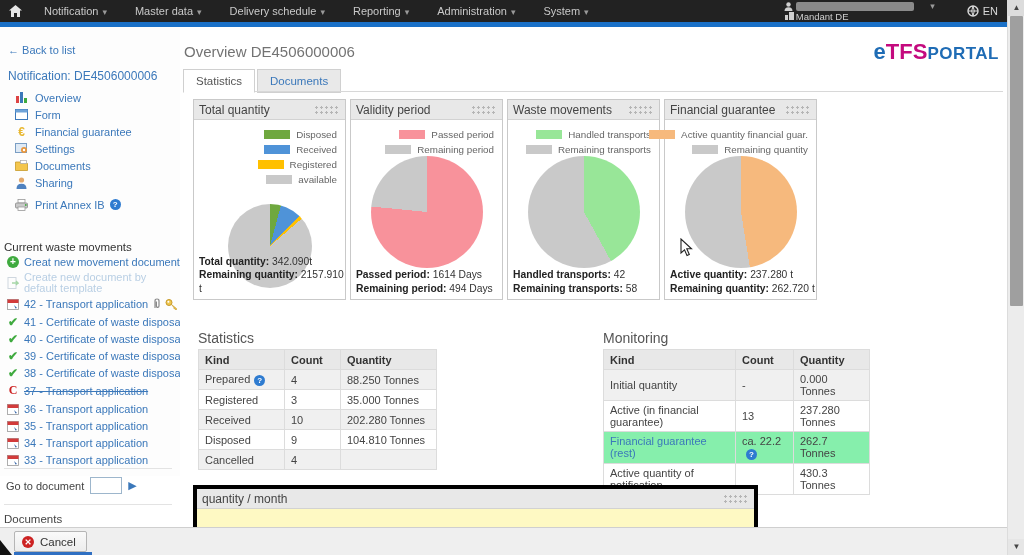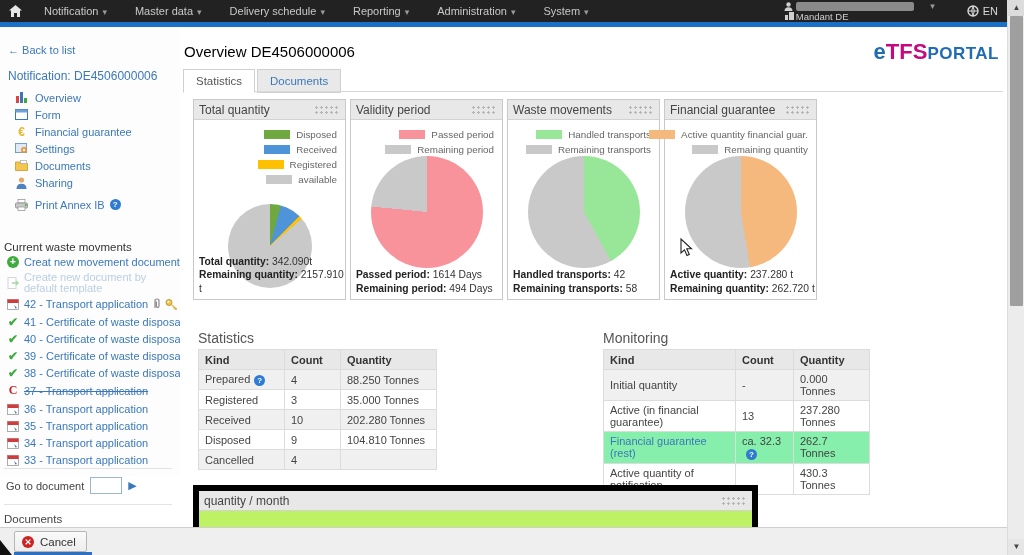--- a/index.html
+++ b/index.html
@@ -50,21 +50,21 @@
 
   
   .footer { position:absolute; left:0; top:527px; width:1024px; height:28px; background:#efefef; border-top:1px solid #cfcfcf; z-index:25; }
   .cancel-btn { position:absolute; left:14px; top:3px; height:21px; padding:0 10px 0 7px; background:linear-gradient(#fafafa,#ededed); border:1px solid #b5b5b5; border-radius:2px; font-size:11.5px; color:#333; display:flex; align-items:center; cursor:pointer; font-family:"Liberation Sans", sans-serif; }
   .cancel-btn .x-circle { width:12px; height:12px; border-radius:50%; background:#cc2222; color:#fff; font-size:8.5px; font-weight:bold; text-align:center; line-height:12px; margin-right:6px; }
   .cancel-underline { position:absolute; left:14px; top:24px; width:78px; height:3px; background:#2f6fc2; }
   .corner-wedge { position:absolute; left:0; top:540px; width:12px; height:15px; background:#111; clip-path:polygon(0 0, 100% 100%, 0 100%); z-index:26; }
 
   
   .main { position:absolute; left:180px; top:27px; width:827px; height:500px; background:#fff; }
-  .page-title { position:absolute; left:4px; top:16px; font-size:15px; color:#000000; }
+  .page-title { position:absolute; left:4px; top:16px; font-size:15px; color:#737373; }
   .logo { position:absolute; right:8px; top:12px; cursor:default; white-space:nowrap; }
   .logo .l1 { color:#1f6cb5; font-size:22px; font-weight:bold; }
   .logo .l2 { color:#c40a7e; font-size:22px; font-weight:bold; }
   .logo .l3 { color:#1f6cb5; font-size:17px; font-weight:bold; letter-spacing:0.5px; }
 
   .tabs { position:absolute; left:3px; top:42px; display:flex; }
   .tab { font-size:11.5px; padding:5px 12px; border:1px solid #d0d0d0; cursor:pointer; }
   .tab.active { background:#fff; color:#555; border-bottom-color:#fff; position:relative; z-index:2; }
   .tab.inactive { background:#e9e9e9; color:#3b78ba; margin-left:2px; }
   .tab-rule { position:absolute; left:3px; top:64px; width:820px; border-top:1px solid #d8d8d8; }
@@ -97,21 +97,21 @@
   .stat-table th:nth-child(3), .stat-table td:nth-child(3) { width:96px; }
   .mon-table th:nth-child(1), .mon-table td:nth-child(1) { width:132px; }
   .mon-table th:nth-child(2), .mon-table td:nth-child(2) { width:58px; }
   .mon-table th:nth-child(3), .mon-table td:nth-child(3) { width:76px; }
   tr.striped td { background:#f0f0f0; }
   tr.green-row td { background:#86efac; }
   tr.green-row td:first-child { color:#3b78ba; cursor:pointer; }
   .cell-help { display:inline-block; width:11px; height:11px; border-radius:50%; background:#2e7bd0; color:#fff; font-size:8px; font-weight:bold; text-align:center; line-height:11px; margin-left:4px; vertical-align:middle; }
 
   
-  .qm-panel { position:absolute; left:13px; top:458px; width:565px; height:70px; border:6px solid #000000; background:#bef264; }
+  .qm-panel { position:absolute; left:13px; top:458px; width:565px; height:70px; border:4px solid #000000; background:#fef9c3; }
   .qm-legend { display:flex; justify-content:center; gap:14px; margin-top:8px; }
   .qm-legend .lrow { display:flex; align-items:center; }
   .qm-legend .sw { width:26px; height:10px; margin-right:6px; }
   .qm-legend .ll { font-size:10.5px; color:#555; }
   .qm-tick { position:absolute; left:14px; top:38px; font-size:10px; color:#555; }
 
   
   .scrollbar { position:absolute; right:0; top:0; width:17px; height:555px; background:#ececec; z-index:40; border-left:1px solid #dcdcdc; }
   .sb-btn { position:absolute; left:0; width:17px; height:16px; background:#dcdcdc; color:#444; font-size:8px; text-align:center; line-height:16px; cursor:pointer; }
   .sb-up { top:0; }
@@ -545,21 +545,21 @@
         <td>-</td>
         <td>0.000 Tonnes</td>
       </tr>
       <tr>
         <td>Active (in financial guarantee)</td>
         <td>13</td>
         <td>237.280 Tonnes</td>
       </tr>
       <tr class="green-row">
         <td>Financial guarantee (rest)</td>
-        <td><span>ca. 32.3</span><span class="cell-help">?</span></td>
+        <td><span>ca. 22.2</span><span class="cell-help">?</span></td>
         <td>262.7 Tonnes</td>
       </tr>
       <tr>
         <td>Active quantity of notification</td>
         <td></td>
         <td>430.3 Tonnes</td>
       </tr>
     </tbody>
       </table>
 

